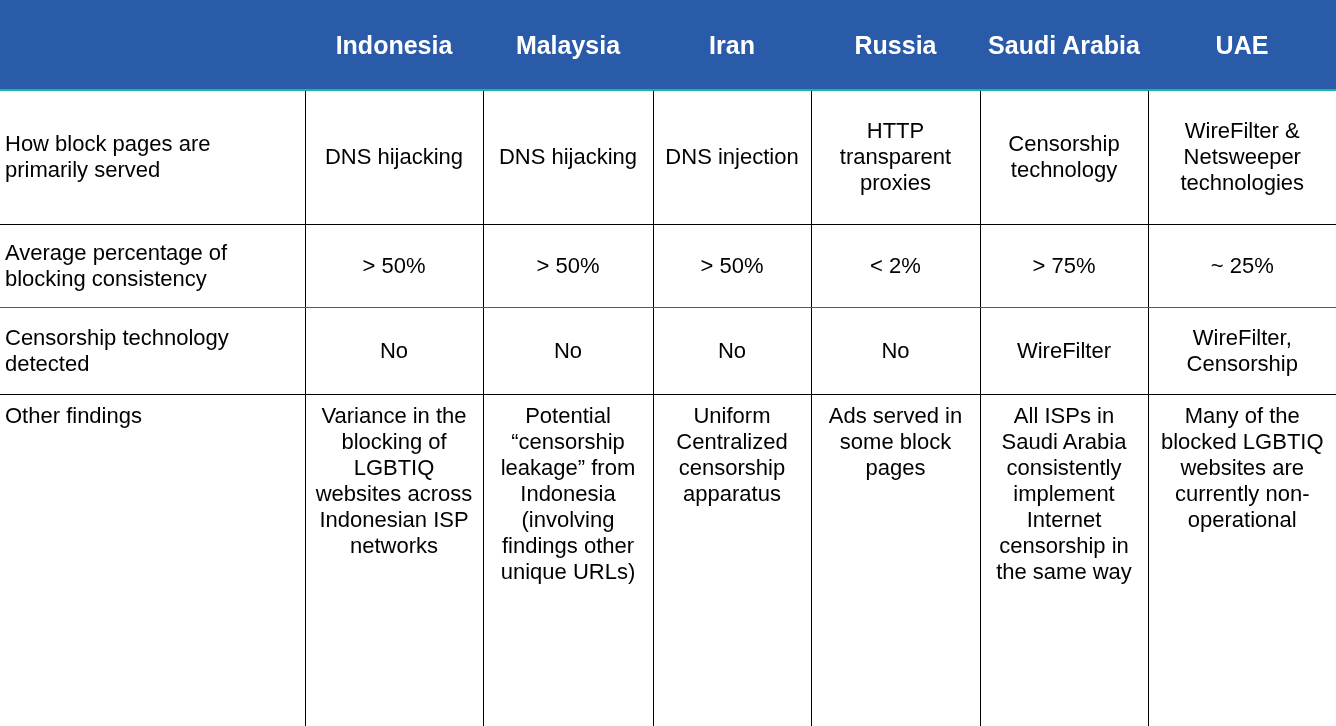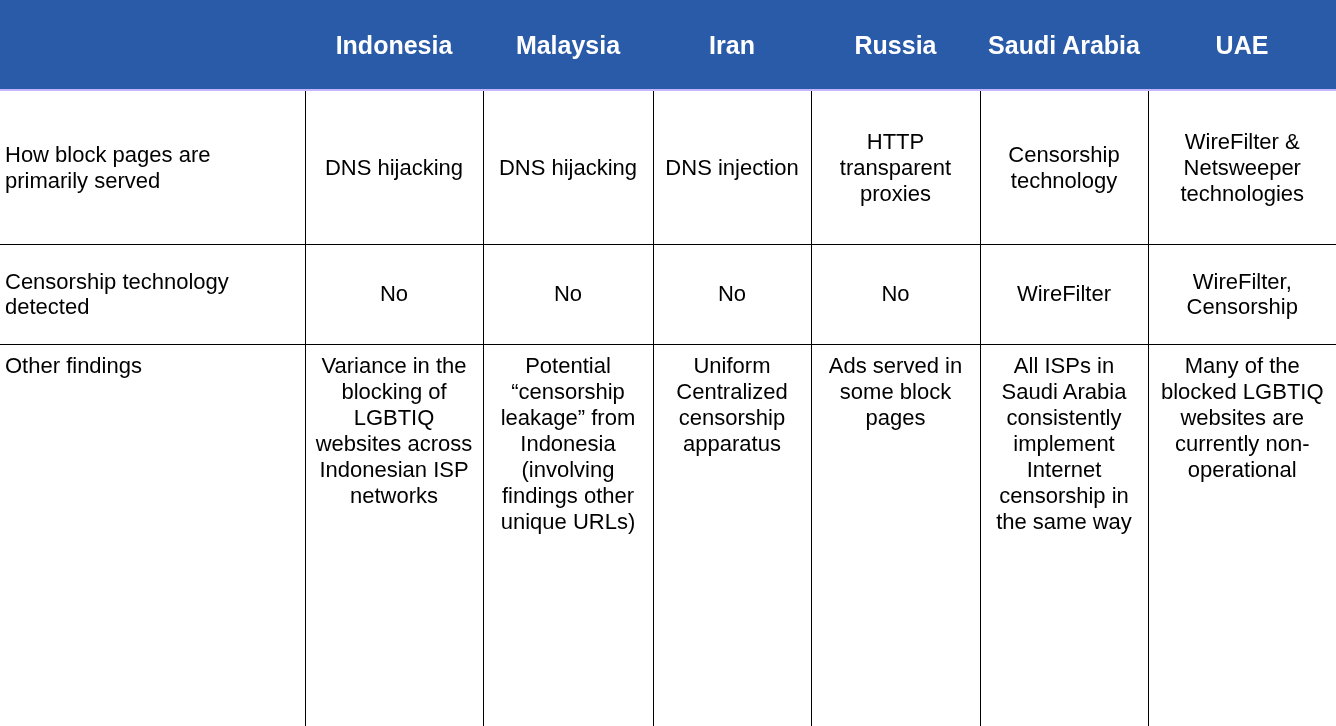--- a/index.html
+++ b/index.html
@@ -46,21 +46,21 @@
     vertical-align: middle;
     padding: 0 4px;
     line-height: 1.12;
     border: none;
     box-sizing: border-box;
   }
   thead th.row-label-head {
     background: #2a5ba8;
   }
   thead tr.header-row th {
-    border-bottom: 2px solid #c4b5fd;
+    border-bottom: 2px solid #14b8a6;
   }
 
   
   tbody td {
     border-left: 1px solid #000000;
     border-right: 1px solid #000000;
     border-bottom: 1px solid #000000;
     font-size: 22px;
     line-height: 1.18;
     vertical-align: middle;
@@ -125,20 +125,29 @@
         <td class="row-label">How block pages are primarily served</td>
         <td>DNS hijacking</td>
         <td>DNS hijacking</td>
         <td>DNS injection</td>
         <td>HTTP transparent proxies</td>
         <td>Censorship technology</td>
         <td class="last-col">WireFilter &amp; Netsweeper technologies</td>
       </tr>
 
 
+      <tr class="r2">
+        <td class="row-label">Average percentage of blocking consistency</td>
+        <td>&gt; 50%</td>
+        <td>&gt; 50%</td>
+        <td>&gt; 50%</td>
+        <td>&lt; 2%</td>
+        <td>&gt; 75%</td>
+        <td class="last-col">~ 25%</td>
+      </tr>
 
       <tr class="r3">
         <td class="row-label">Censorship technology detected</td>
         <td>No</td>
         <td>No</td>
         <td>No</td>
         <td>No</td>
         <td>WireFilter</td>
         <td class="last-col">WireFilter, Censorship</td>
       </tr>

